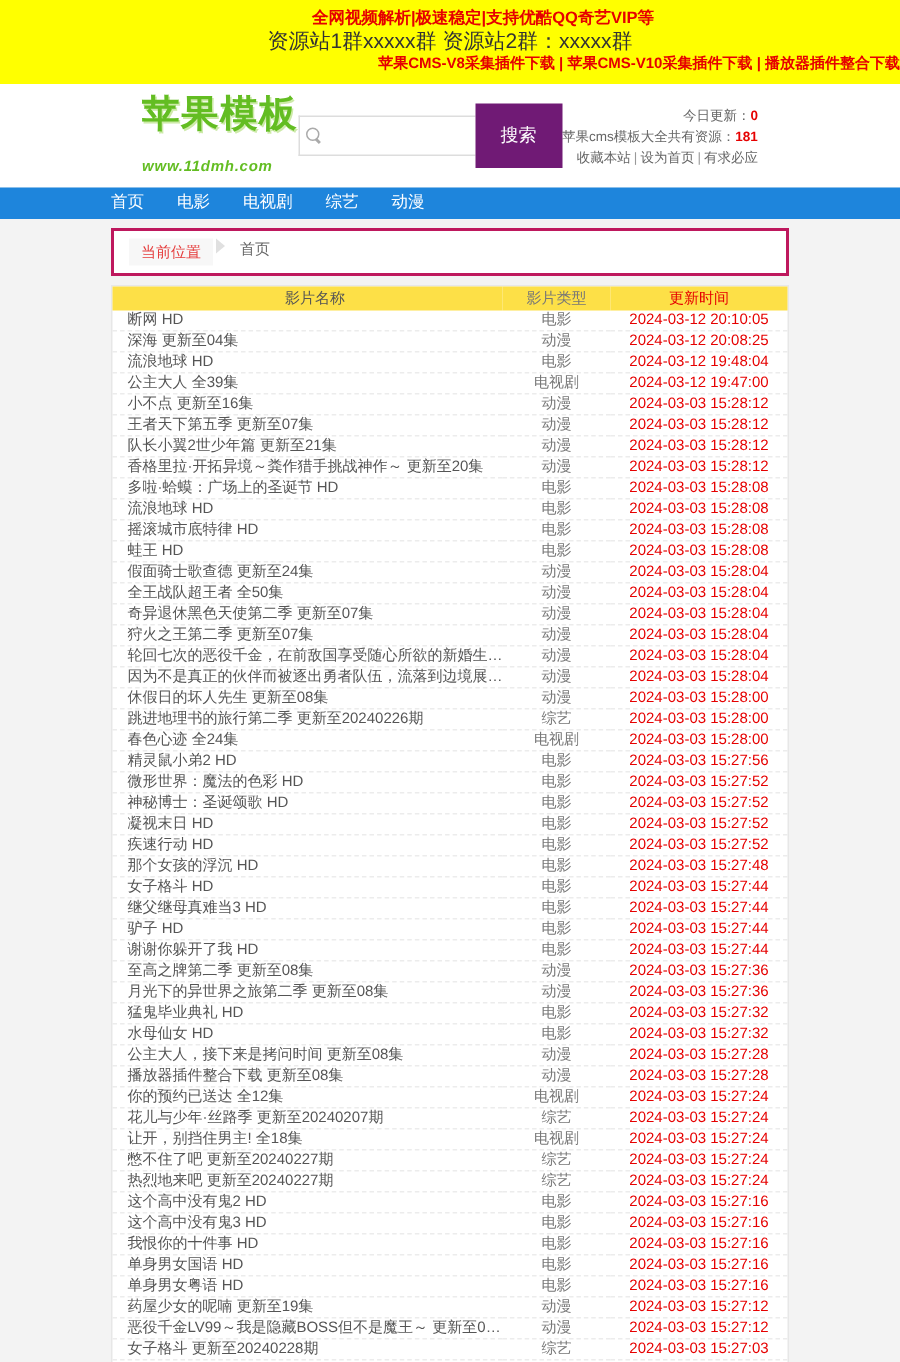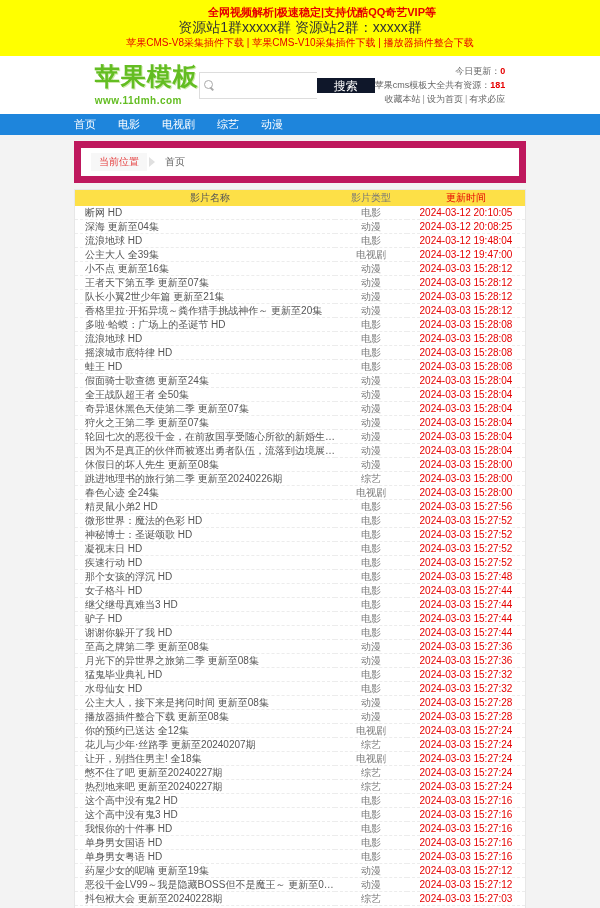--- a/index.html
+++ b/index.html
@@ -4,48 +4,48 @@
 <style>
   * { margin:0; padding:0; box-sizing:border-box; }
   html,body { width:600px; background:#f3f3f3; font-family:"Liberation Sans","DejaVu Sans",sans-serif; }
   a { text-decoration:none; }
 
   
   .banner { background:#ffff00; text-align:center; padding:6px 0 7px; }
   .banner div { line-height:13px; }
   .banner .l1 { color:#e60000; font-weight:bold; font-size:11px; margin-bottom:2px;padding-left:44px;}
   .banner .l2 { color:#333; font-size:14px; margin-bottom:2px;}
-  .banner .l3 { color:#e60000; font-weight:normal; font-size:10px; }
+  .banner .l3 { color:#e60000; font-weight:bold; font-size:10px;text-align:right; }
 
   
   .header { background:#fff; padding:8px 0; }
   .wrap { width:452px; margin:0 auto; }
   .header .wrap { display:flex; align-items:center; justify-content:center; }
   .logo { line-height:1; cursor:pointer; }
   .logo .t { font-size:25px; font-weight:bold; color:#63bd22; letter-spacing:1px; text-shadow:1px 1px 0 #cdeaa9; }
-  .logo .d { font-size:10px; color:#63bd22; font-weight:bold; margin-top:7px; letter-spacing:.5px; }
+  .logo .d { font-size:10px; color:#63bd22; font-weight:bold; margin-top:18px; letter-spacing:.5px;font-style:italic; }
   .search { display:flex; align-items:center; }
   .search .box { display:flex; align-items:center; border:1px solid #ddd; background:#fff; height:27px; width:118px; padding:0 4px; border-right:none; }
   .search input { border:none; outline:none; width:92px; font-size:11px; color:#333; background:transparent; }
   .mag { width:11px; height:11px; position:relative; display:inline-block; margin-right:4px; }
   .mag::before { content:""; position:absolute; width:7px; height:7px; border:1.5px solid #aaa; border-radius:50%; left:0; top:0; }
   .mag::after { content:""; position:absolute; width:4px; height:1.5px; background:#aaa; transform:rotate(45deg); left:6px; top:8px; }
-  .search .btn { height:15px; width:58px; background:#0f172a; color:#fff; font-size:12px; border:none; cursor:pointer; }
+  .search .btn { height:43px; width:58px; background:#701a75; color:#fff; font-size:12px; border:none; cursor:pointer; }
   .stats { text-align:right; font-size:9px; color:#666; line-height:14px; }
   .stats .num { color:#e60000; font-weight:bold; }
   .stats .links a { color:#666; }
   .stats .sep { color:#999; margin:0 2px; }
 
   
   .nav { background:#1e85dc; height:21px; }
   .nav .wrap { display:flex; align-items:center; height:21px; }
   .nav a { color:#fff; font-size:11px; margin-right:22px; line-height:21px; }
 
   
-  .crumbbox { background:#fff; border:7px solid #be185d; margin:6px auto 0; width:452px; padding:5px 0 5px 10px; font-size:10px; display:flex; align-items:center; }
+  .crumbbox { background:#fff; border:2px solid #be185d; margin:6px auto 0; width:452px; padding:5px 0 5px 10px; font-size:10px; display:flex; align-items:flex-start; }
   .crumbbox .loc { color:#e53c3c; background:#f7f7f7; padding:2px 8px; position:relative; }
   .crumbbox .arrow { width:0; height:0; border-top:5px solid transparent; border-bottom:5px solid transparent; border-left:6px solid #e0e0e0; margin:0 10px 0 2px; }
   .crumbbox .cur { color:#666; }
 
   
   .main { background:#fff; border:1px solid #e7e7e7; margin:6px auto 0; width:452px; padding-bottom:10px; }
   table { width:100%; border-collapse:collapse; table-layout:fixed; }
   thead td { background:#fde047; color:#888; font-size:10px; height:16px; text-align:center; }
   tbody td { border-bottom:1px dashed #ececec; font-size:10px; height:13px; line-height:13px; white-space:nowrap; overflow:hidden; text-overflow:ellipsis; }
   td.c-name { color:#555; text-align:left; padding-left:10px; cursor:pointer; }
@@ -353,21 +353,21 @@
           <td class="c-name">药屋少女的呢喃 更新至19集</td>
           <td class="c-type">动漫</td>
           <td class="c-time">2024-03-03 15:27:12</td>
         </tr>
         <tr>
           <td class="c-name">恶役千金LV99～我是隐藏BOSS但不是魔王～ 更新至08集</td>
           <td class="c-type">动漫</td>
           <td class="c-time">2024-03-03 15:27:12</td>
         </tr>
         <tr>
-          <td class="c-name">抖包袱大会 更新至20240228期</td>
+          <td class="c-name">女子格斗 更新至20240228期</td>
           <td class="c-type">综艺</td>
           <td class="c-time">2024-03-03 15:27:03</td>
         </tr>
       </tbody>
   </table>
 
   <div class="summary">共181条数据,当前1/4页</div>
 
 </div>
 

